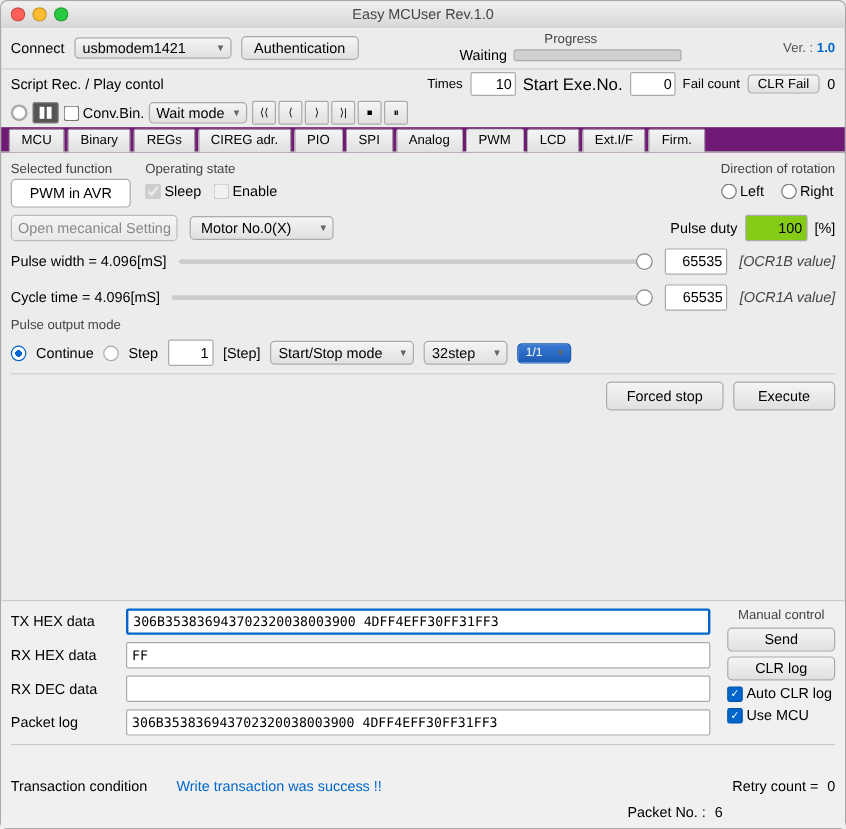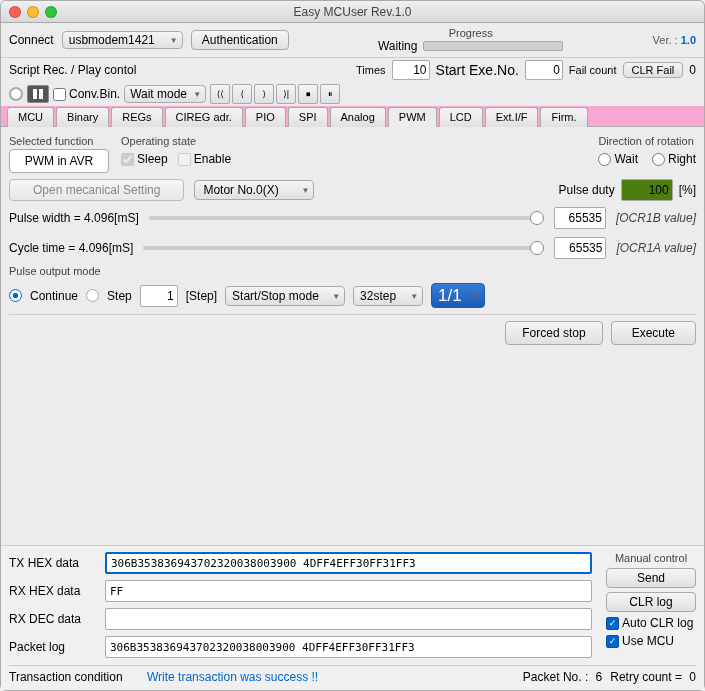--- a/index.html
+++ b/index.html
@@ -53,21 +53,21 @@
       align-items: center;
       padding: 4px 8px;
       gap: 8px;
       flex-shrink: 0;
     }
     .connect-label { font-size: 12px; }
     .connect-select {
       background: linear-gradient(to bottom, #f5f5f5, #e0e0e0);
       border: 1px solid #aaa;
       border-radius: 4px;
-      padding: 1px 26px 1px 6px;
+      padding: 1px 36px 1px 6px;
       font-size: 12px;
       appearance: none;
       -webkit-appearance: none;
       position: relative;
     }
     .select-wrapper {
       position: relative;
       display: inline-block;
     }
     .select-wrapper::after {
@@ -176,21 +176,21 @@
       border-radius: 2px;
       display: flex; align-items: center; justify-content: center;
       font-size: 9px; cursor: pointer;
     }
 
     .tab-bar {
       display: flex;
       padding: 0 6px;
       border-bottom: 1px solid #aaa;
       flex-shrink: 0;
-      background: #f9a8d4;
+      background: #701a75;
     }
     .tab {
       padding: 3px 10px;
       font-size: 11px;
       border: 1px solid #aaa;
       border-bottom: none;
       border-radius: 3px 3px 0 0;
       background: linear-gradient(to bottom, #f5f5f5, #e0e0e0);
       cursor: pointer;
       margin-right: 2px;
@@ -240,21 +240,21 @@
 
     .middle-row {
       display: flex;
       align-items: center;
       gap: 10px;
     }
     .open-btn {
       background: linear-gradient(to bottom, #f5f5f5, #e8e8e8);
       border: 1px solid #bbb;
       border-radius: 4px;
-      padding: 3px 23px;
+      padding: 3px 5px;
       font-size: 12px;
       cursor: pointer;
       color: #888;
     }
     .motor-select-wrap {
       position: relative;
     }
     .motor-select {
       background: linear-gradient(to bottom, #f5f5f5, #e0e0e0);
       border: 1px solid #aaa;
@@ -266,21 +266,21 @@
       min-width: 120px;
     }
     .pulse-duty-row { margin-left: auto; display: flex; align-items: center; gap: 6px; font-size: 12px; }
     .num-input {
       width: 52px; height: 22px;
       border: 1px solid #aaa;
       border-radius: 2px;
       text-align: right;
       font-size: 12px;
       padding-right: 3px;
-      background: #4d7c0f;
+      background: #84cc16;
     }
 
     .slider-section {
       display: flex;
       flex-direction: column;
       gap: 8px;
     }
     .slider-row {
       display: flex;
       align-items: center;
@@ -365,21 +365,21 @@
       font-size: 12px;
       -webkit-appearance: none;
       appearance: none;
       min-width: 70px;
     }
     .fraction-select {
       background: linear-gradient(to bottom, #3a7bd5, #1a5bb5);
       border: 1px solid #1a5bb5;
       border-radius: 4px;
       padding: 2px 22px 2px 6px;
-      font-size: 17px;
+      font-size: 10px;
       -webkit-appearance: none;
       appearance: none;
       min-width: 45px;
       color: white;
     }
 
     .action-row {
       display: flex;
       align-items: center;
       justify-content: flex-end;
@@ -478,21 +478,21 @@
     .transaction-row {
       display: flex;
       align-items: center;
       gap: 8px;
       margin-top: 4px;
       border-top: 1px solid #ccc;
       padding-top: 4px;
     }
     .trans-label { font-size: 12px; min-width: 130px; }
     .trans-value { font-size: 12px; color: #0066cc; }
-    .packet-label { font-size: 12px; margin-left: auto; }
+    .packet-label { font-size: 12px; margin-left: auto; margin-top: 45px; }
     .retry-label { font-size: 12px; }
     select { cursor: pointer; }
     input[type="checkbox"] { cursor: pointer; }
     input[type="radio"] { cursor: pointer; }
   </style>
 </head>
 <body>
 
 <div class="window">
 
@@ -598,21 +598,21 @@
             <input type="checkbox" disabled="" style="">
             <span>Enable</span>
           </div>
         </div>
       </div>
       <div class="direction-section">
         <div class="section-label">Direction of rotation</div>
         <div class="dir-radios">
           <div class="radio-item">
             <input type="radio" name="direction" style="">
-            <span>Wait</span>
+            <span>Left</span>
           </div>
           <div class="radio-item">
             <input type="radio" name="direction" style="">
             <span>Right</span>
           </div>
         </div>
       </div>
     </div>
 
     <div class="middle-row">

